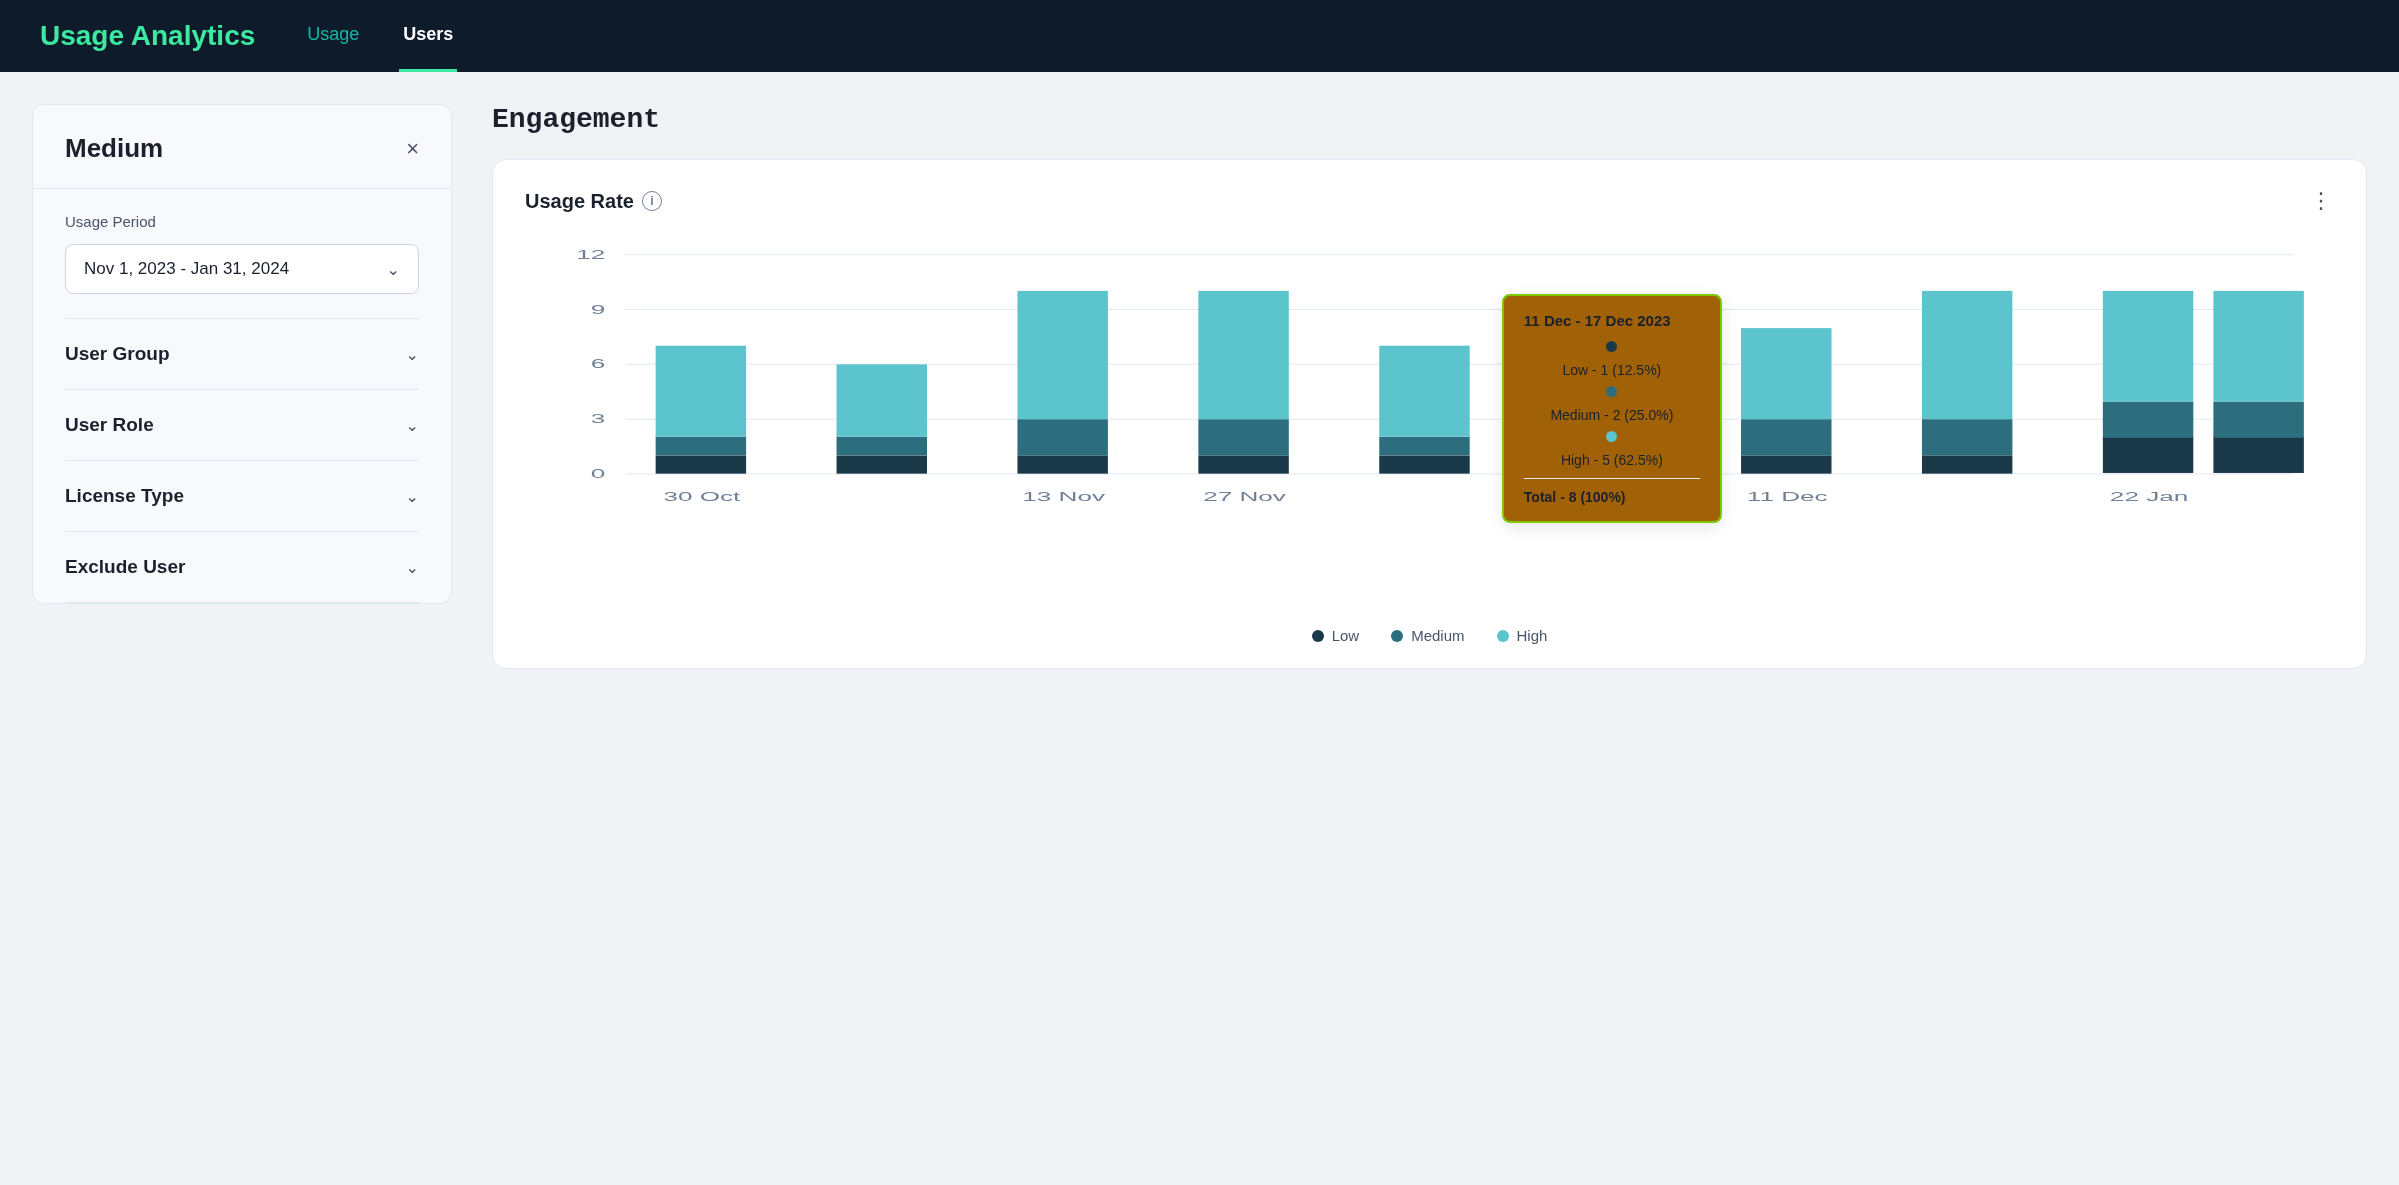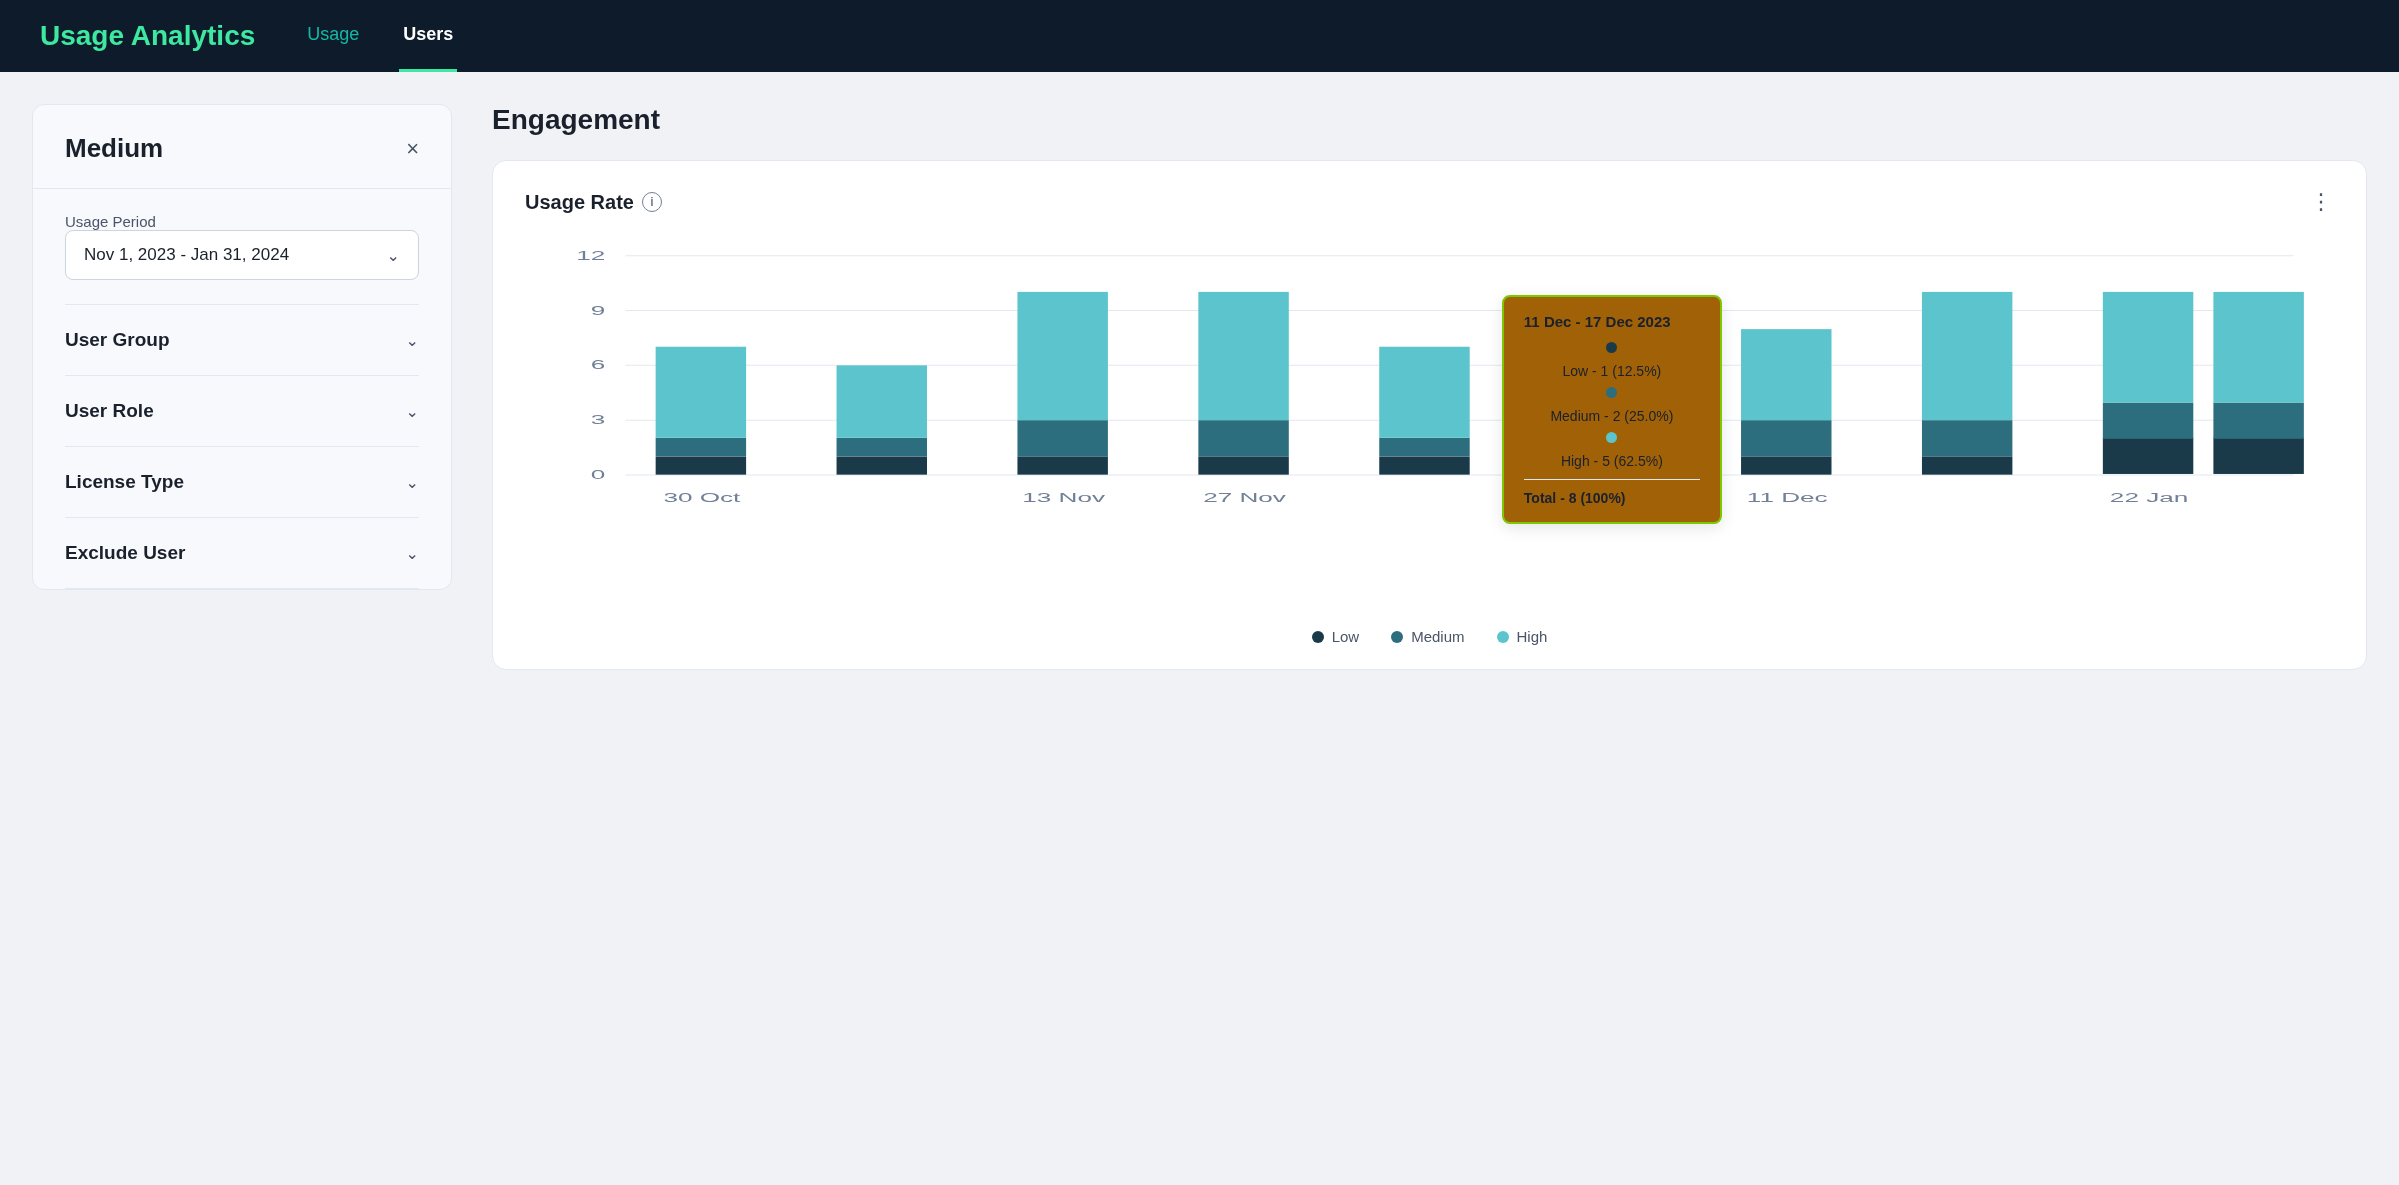--- a/index.html
+++ b/index.html
@@ -85,20 +85,21 @@
     .filter-section {
       padding: 0 32px;
     }
     .filter-section-inner {
       padding: 24px 0;
       border-bottom: 1px solid #e2e8f0;
     }
     .filter-label {
       font-size: 15px;
       color: #4a5568;
+      margin-bottom: 14px;
     }
     .filter-dropdown {
       display: flex;
       justify-content: space-between;
       align-items: center;
       border: 1.5px solid #cbd5e0;
       border-radius: 8px;
       padding: 14px 18px;
       cursor: pointer;
       background: #ffffff;
@@ -129,20 +130,21 @@
     
     .right-content {
       flex: 1;
       padding: 0 0 0 40px;
     }
     .engagement-title {
       font-size: 28px;
       font-weight: 700;
       color: #1a202c;
       margin-bottom: 24px;
+      font-family: Liberation Mono, monospace;
     }
 
     
     .chart-card {
       background: #ffffff;
       border-radius: 14px;
       border: 1px solid #e2e8f0;
       padding: 28px 32px 24px;
     }
     .chart-header {

